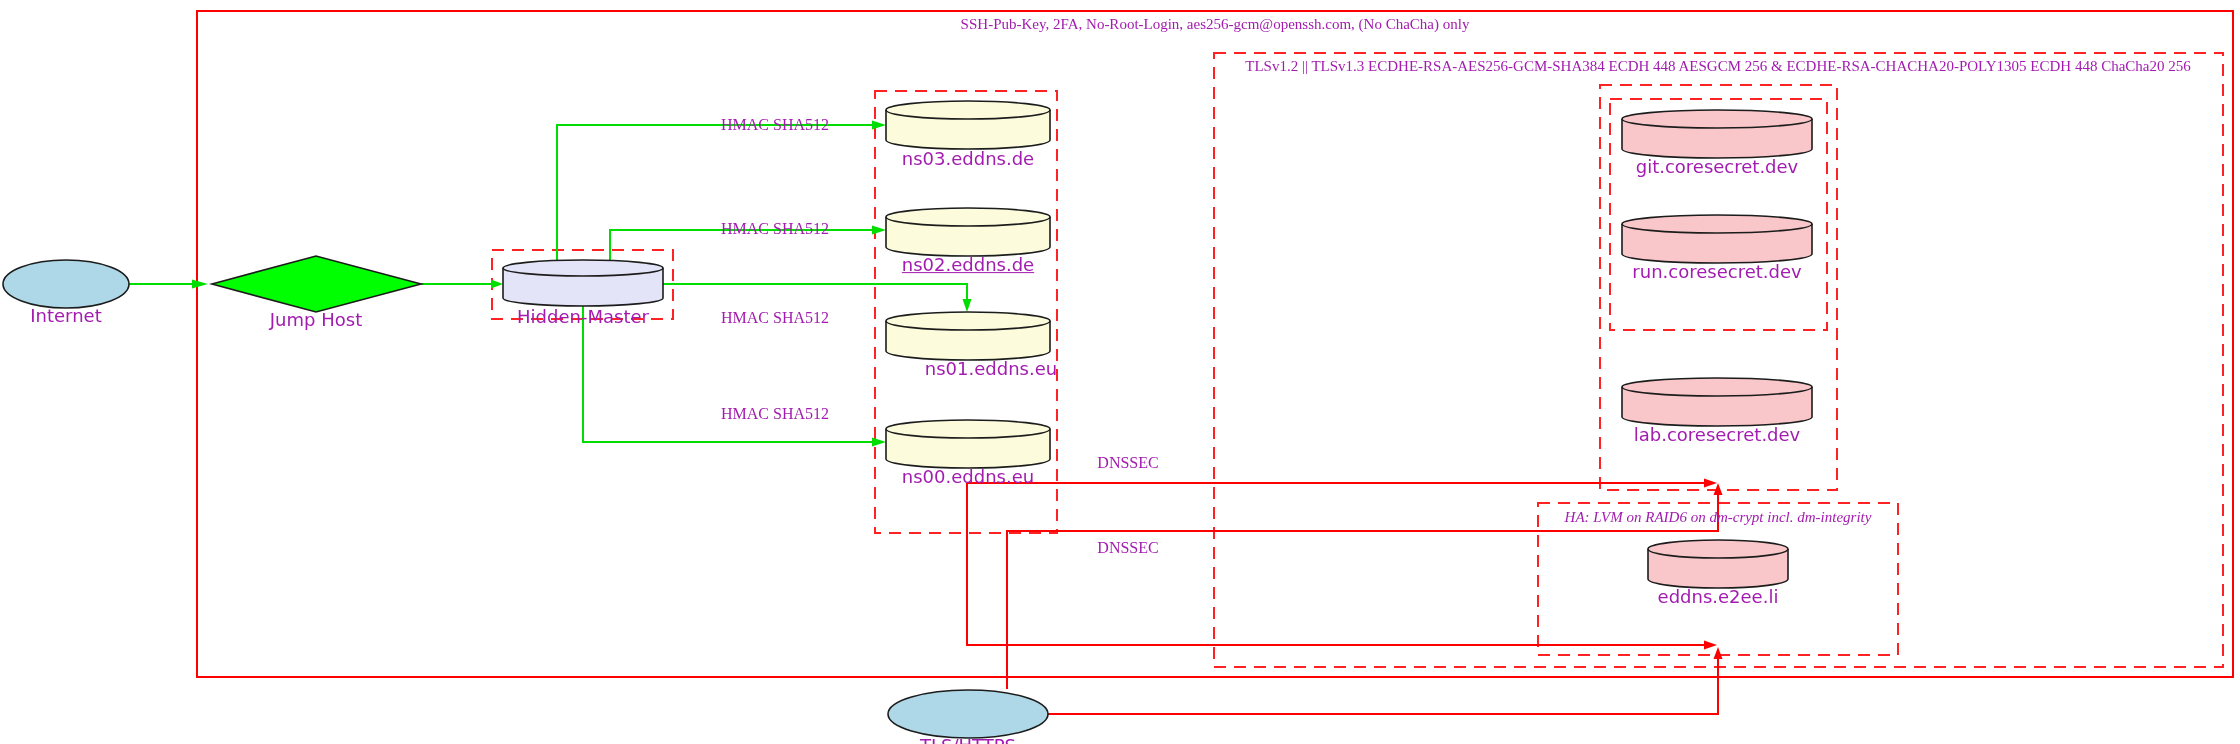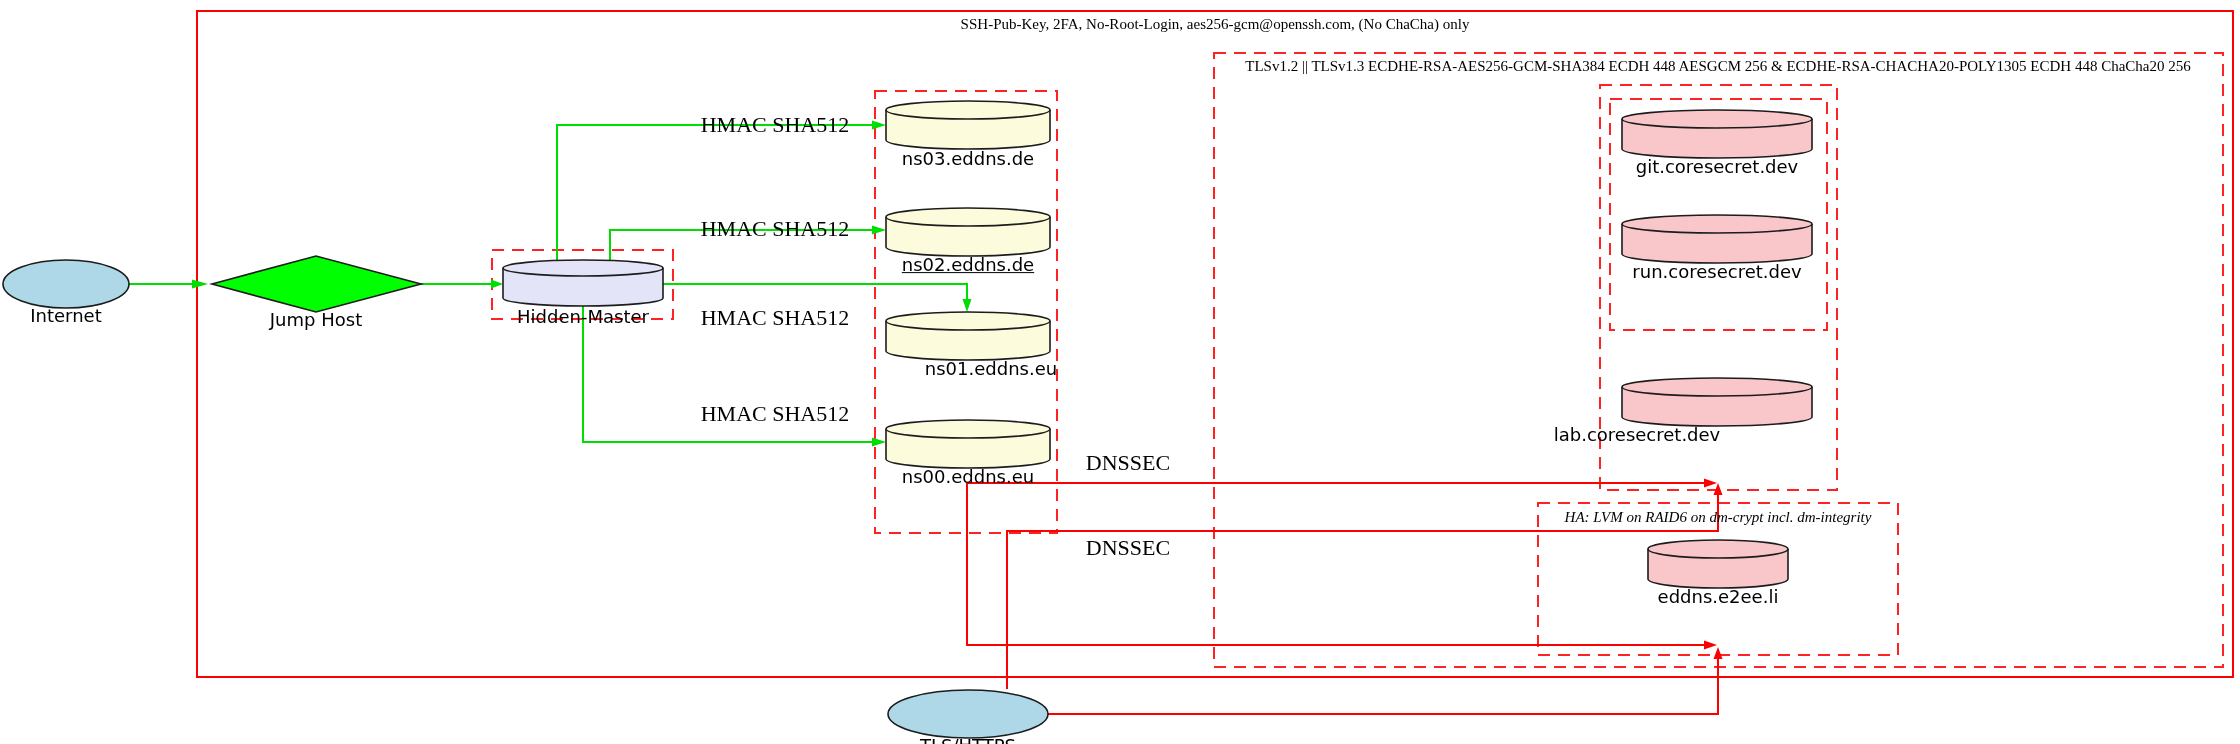--- a/index.html
+++ b/index.html
@@ -9,24 +9,24 @@
   .cluster{fill:none;stroke:var(--cluster-border,#ff2222);stroke-width:2;}
   .cluster.solid{stroke:var(--edge-red,#ff0000);}
   .dash{stroke-dasharray:12 8;}
   .edge{fill:none;stroke-width:2;}
   .eg{stroke:var(--edge-green,#00dd00);}
   .ag{fill:var(--edge-green,#00dd00);stroke:none;}
   .er{stroke:var(--edge-red,#ff0000);}
   .ar{fill:var(--edge-red,#ff0000);stroke:none;}
   .shape{stroke:var(--node-stroke,#1c1c1c);stroke-width:1.6;}
   .arc{fill:none;stroke:var(--node-stroke,#1c1c1c);stroke-width:1.6;}
-  .lbl{position:absolute;transform:translate(-50%,-50%);white-space:nowrap;color:#000000;line-height:1.1;}
+  .lbl{position:absolute;transform:translate(-50%,-50%);white-space:nowrap;color:#a21caf;line-height:1.1;}
   .sans{font-family:"DejaVu Sans","Liberation Sans",sans-serif;font-size:18px;margin-top:32px;}
   .serif{font-family:"Liberation Serif","DejaVu Serif",serif;}
-  .edge-lbl{font-size:22px;}
+  .edge-lbl{font-size:16px;}
   .cluster-lbl{font-size:15px;}
 </style>
 </head>
 <body>
 
 <div id="stage">
 
   <svg id="wires" viewBox="0 0 2240 744">
 
     <rect class="cluster solid" x="197" y="11" width="2036" height="666"></rect>
@@ -105,17 +105,17 @@
 
   <div class="lbl sans" style="left:66px;top:284px;">Internet</div>
   <div class="lbl sans" style="left:316px;top:288px;">Jump Host</div>
   <div class="lbl sans" style="left:583px;top:285px;">Hidden-Master</div>
   <div class="lbl sans" style="left:968px;top:127px;">ns03.eddns.de</div>
   <div class="lbl sans" style="left:968px;top:233px;text-decoration:underline;">ns02.eddns.de</div>
   <div class="lbl sans" style="left:991px;top:337px;">ns01.eddns.eu</div>
   <div class="lbl sans" style="left:968px;top:445px;">ns00.eddns.eu</div>
   <div class="lbl sans" style="left:1717px;top:135px;">git.coresecret.dev</div>
   <div class="lbl sans" style="left:1717px;top:240px;">run.coresecret.dev</div>
-  <div class="lbl sans" style="left:1637px;top:403px;text-align:center;">lab.coresecret.dev</div>
+  <div class="lbl sans" style="left:1717px;top:403px;text-align:center;">lab.coresecret.dev</div>
   <div class="lbl sans" style="left:1718px;top:565px;">eddns.e2ee.li</div>
   <div class="lbl sans" style="left:968px;top:714px;">TLS/HTTPS</div>
 
 </div>
 
 </body></html>

